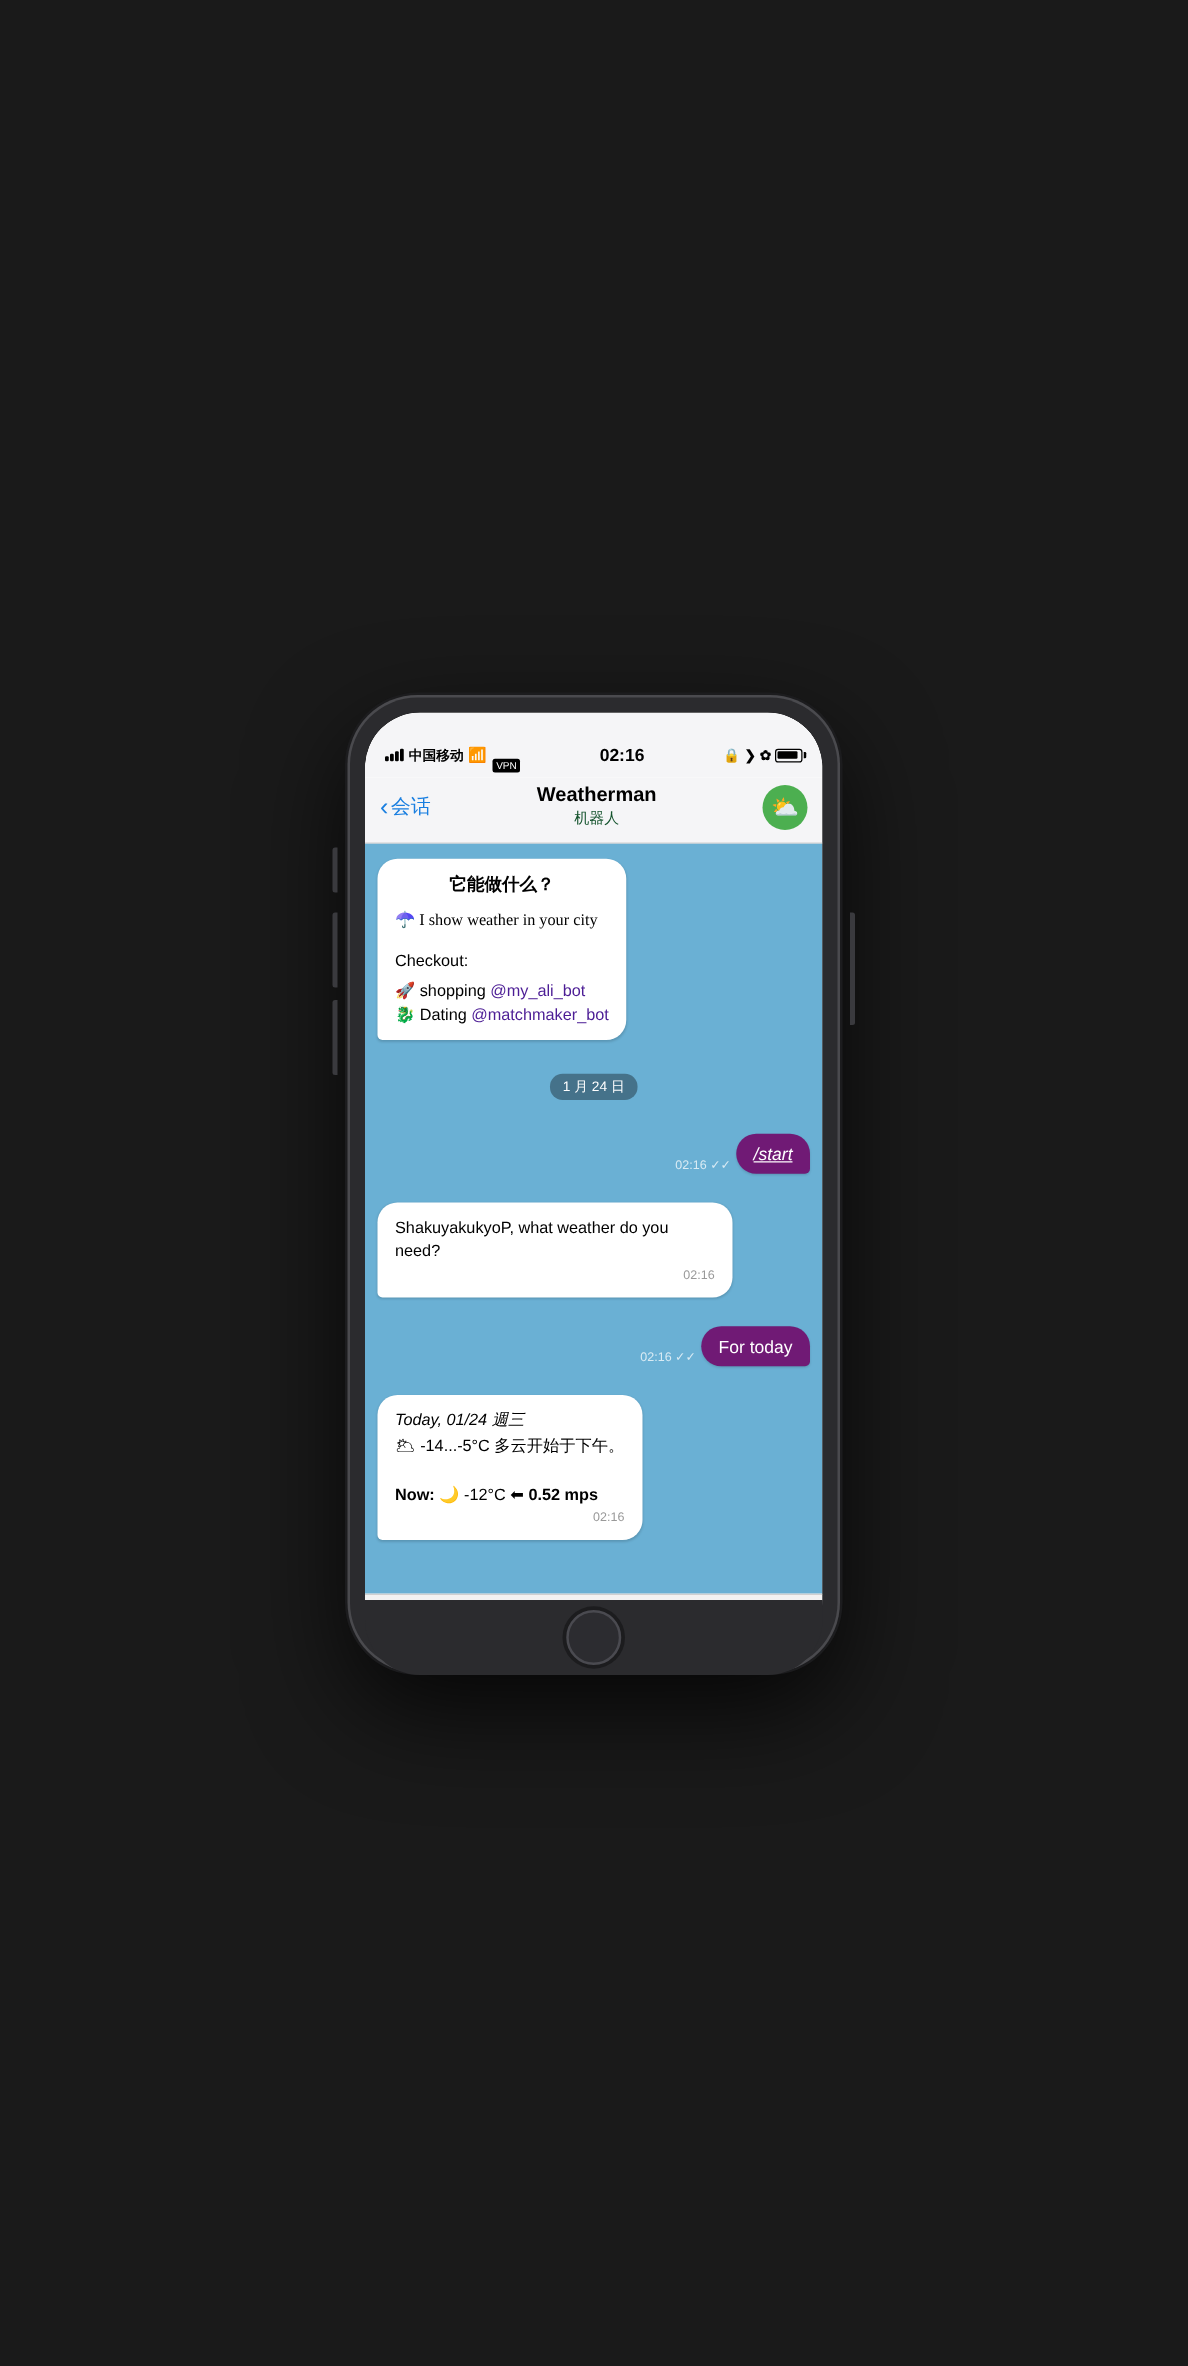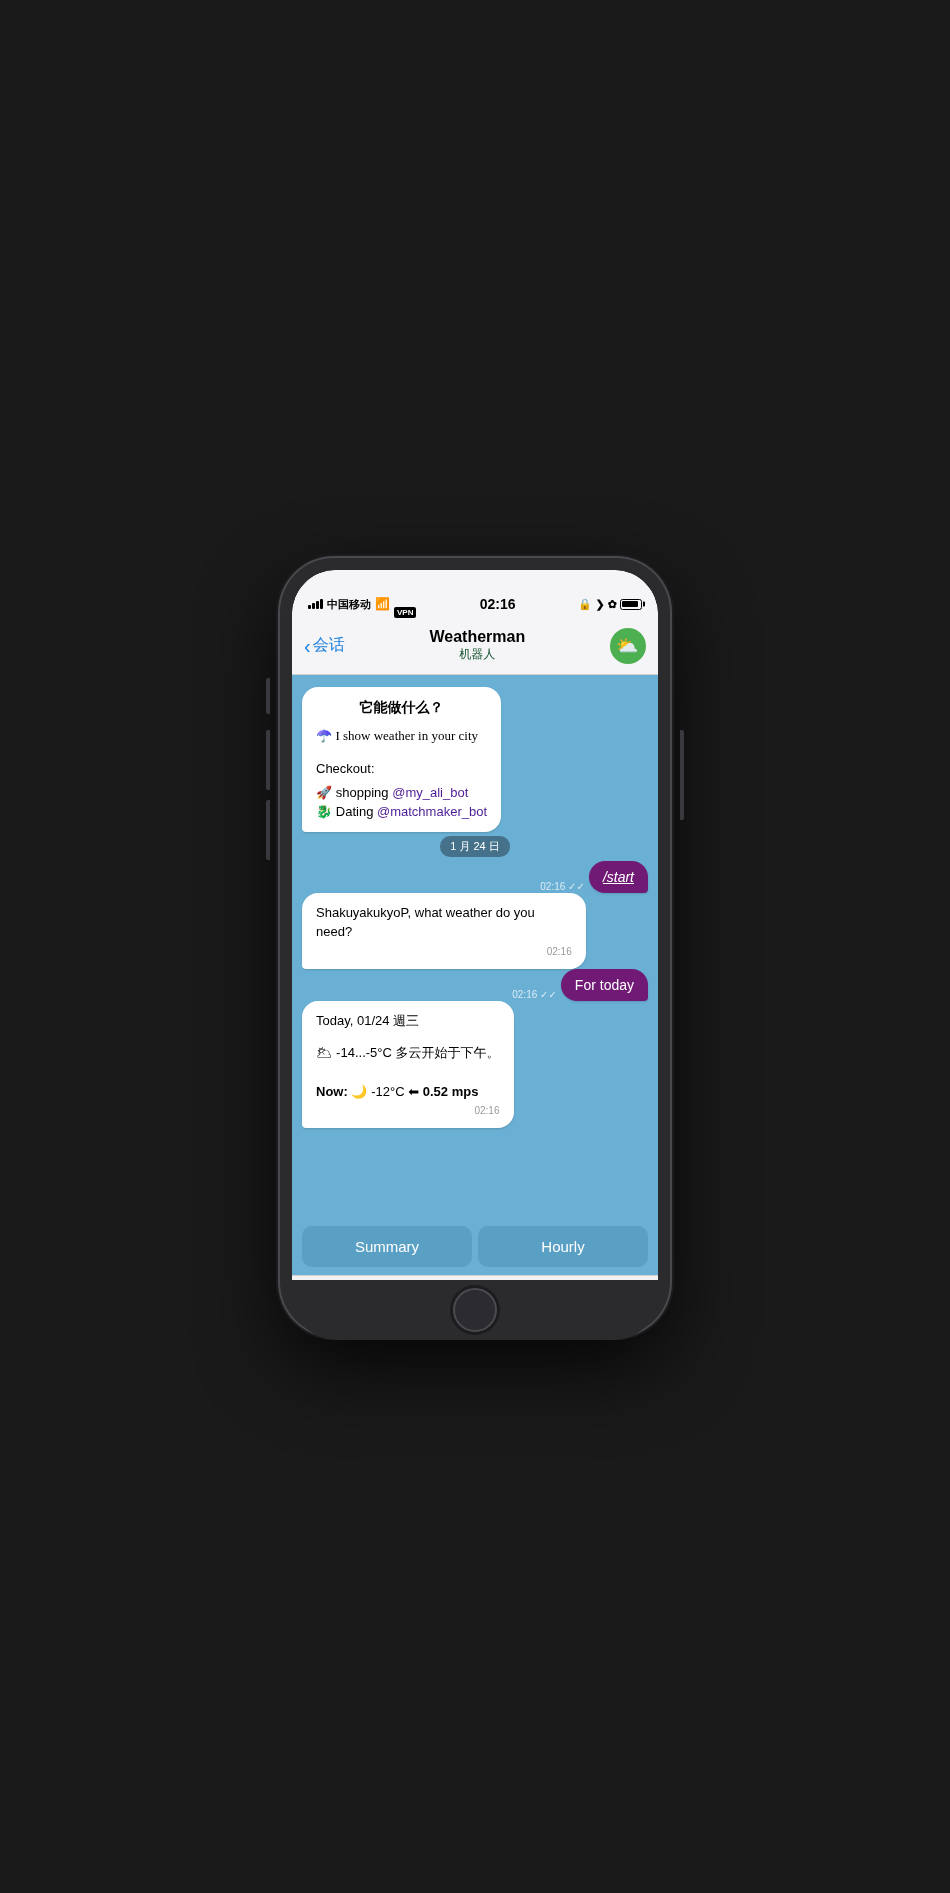--- a/index.html
+++ b/index.html
@@ -107,21 +107,21 @@
     .signal-bar {
       background: #000;
       width: 3px;
       border-radius: 1px;
     }
     .wifi-icon { font-size: 12px; }
     .vpn-badge {
       background: #000;
       color: #fff;
       font-size: 8px;
-      font-weight: 700;
+      font-weight: 400;
       padding: 1px 3px;
       border-radius: 2px;
       margin-top: 16px;
     }
     .status-center { font-size: 14px; font-weight: 600; }
     .status-right {
       display: flex;
       align-items: center;
       gap: 3px;
       font-size: 11px;
@@ -201,21 +201,21 @@
     }
 
     
     .chat-area {
       flex: 1;
       background: #6ab0d4;
       overflow-y: auto;
       padding: 12px 10px;
       display: flex;
       flex-direction: column;
-      gap: 0;
+      gap: 23px;
     }
 
     
     .msg-bot {
       display: flex;
       justify-content: flex-start;
       max-width: 100%;
     }
     .bubble-bot {
       background: #fff;
@@ -434,42 +434,38 @@
               <span> ✓✓</span>
             </span>
             <div class="bubble-user">
               <span>For today</span>
             </div>
           </div>
         </div>
 
         <div class="msg-bot">
           <div class="bubble-bot">
-            <div style="margin-bottom:13px;">
+            <div style="font-style: italic; margin-bottom:2px;">
               <span>Today, 01/24</span>
               <span> 週三</span>
             </div>
             <div style="margin-bottom:19px;">🌥 -14...-5°C 多云开始于下午。</div>
             <div>
               <span class="weather-bold">Now: </span>
               <span>🌙</span>
               <span> -12°C </span>
               <span>⬅</span>
               <span class="weather-bold"> 0.52 mps</span>
             </div>
             <div class="msg-time-bot">02:16</div>
           </div>
         </div>
 
       </div>
 
-      <div class="chat-buttons">
-        <button class="chat-btn">Summary</button>
-        <button class="chat-btn">Hourly</button>
-      </div>
 
       <div class="input-bar">
         <span class="input-attach">📎</span>
         <input class="input-field" type="text" placeholder="输入消息..." style="">
         <div class="input-icons">
           <span class="input-icon">⊞</span>
           <span class="input-icon">◑</span>
           <span class="input-icon">🎤</span>
         </div>
       </div>

